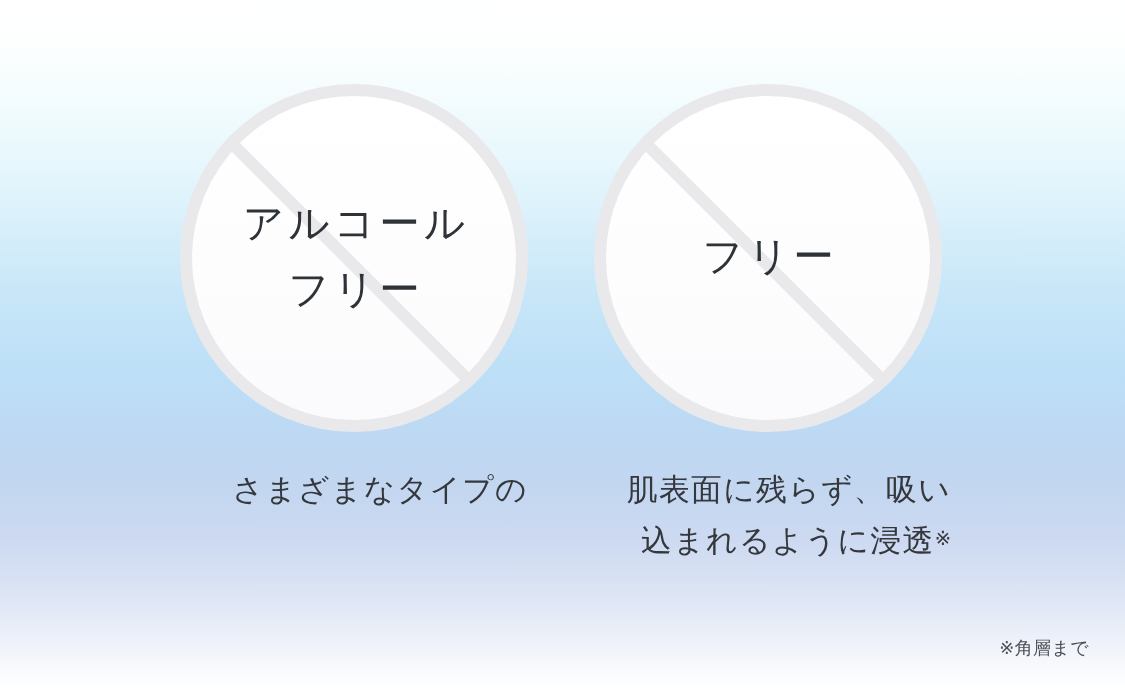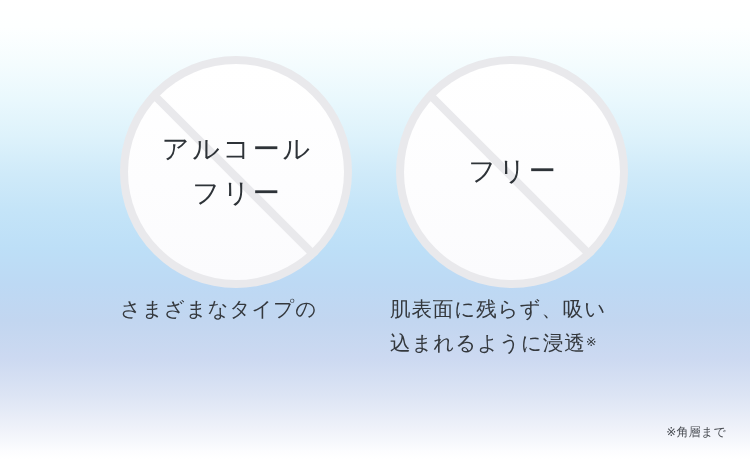--- a/index.html
+++ b/index.html
@@ -112,26 +112,26 @@
     line-height: 1.62;
     letter-spacing: 0.10em;
     text-indent: 0.10em;
     white-space: nowrap;
   }
   .badge-label .ln { display: block; }
 
   
   .caption {
     position: absolute;
-    top: 292px;
+    top: 310px;
     color: #34383d;
     font-size: 20.5px;
     line-height: 1.68;
     letter-spacing: 0.045em;
-    text-align: left;
+    text-align: right;
     white-space: nowrap;
   }
   .caption--one { left: 120px; width: 232px; }
   .caption--two { left: 390px; width: 244px; }
   .caption .ln { display: block; }
   .caption .mark {
     font-size: 13px;
     vertical-align: 0.30em;
     letter-spacing: 0;
   }

